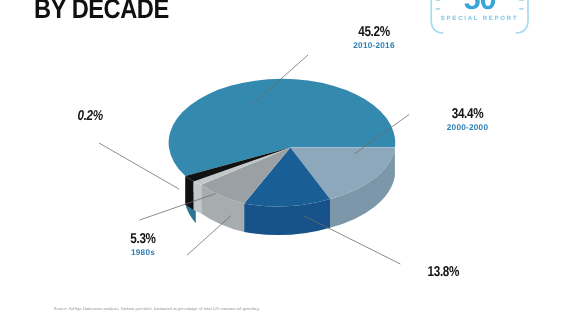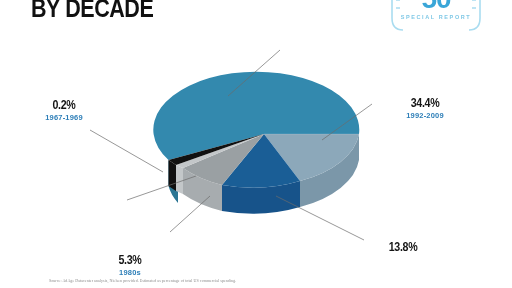--- a/index.html
+++ b/index.html
@@ -142,36 +142,39 @@
     <g stroke="#6b6b6b" stroke-width="0.7" fill="none">
       <line x1="280" y1="50" x2="228" y2="96"></line>
       <line x1="372" y1="104" x2="322" y2="140"></line>
       <line x1="364" y1="240" x2="276" y2="196"></line>
       <line x1="170" y1="232" x2="210" y2="196"></line>
       <line x1="127" y1="200" x2="196" y2="176"></line>
       <line x1="90" y1="130" x2="163" y2="172"></line>
     </g>
   </svg>
 
+  <div class="lbl c" style="left:300px;top:22px;width:80px;">
+    <span class="pct">45.2%</span>
+    <span class="yr">2010-2016</span>
+  </div>
 
   <div class="lbl c" style="left:385px;top:96px;width:80px;">
     <span class="pct">34.4%</span>
-    <span class="yr">1992-2009</span>
+    <span class="yr">2000-2000</span>
   </div>
 
   <div class="lbl c" style="left:368px;top:240px;width:70px;">
     <span class="pct">13.8%</span>
   </div>
 
-  <div class="lbl c" style="left:100px;top:210px;width:60px;margin-top:43px;">
+  <div class="lbl c" style="left:100px;top:210px;width:60px;">
     <span class="pct">5.3%</span>
     <span class="yr">1980s</span>
   </div>
 
 
-  <div class="lbl c" style="left:26px;top:98px;width:76px;">
+  <div class="lbl c" style="left:44px;top:98px;width:76px;font-style:italic;">
     <span class="pct">0.2%</span>
-    <span class="yr">1967-1969</span>
   </div>
 
   <div class="source">Source: AdAge Datacenter analysis, Nielsen provided. Estimated as percentage of total US commercial spending.</div>
 
 </div>
 
 </body></html>

